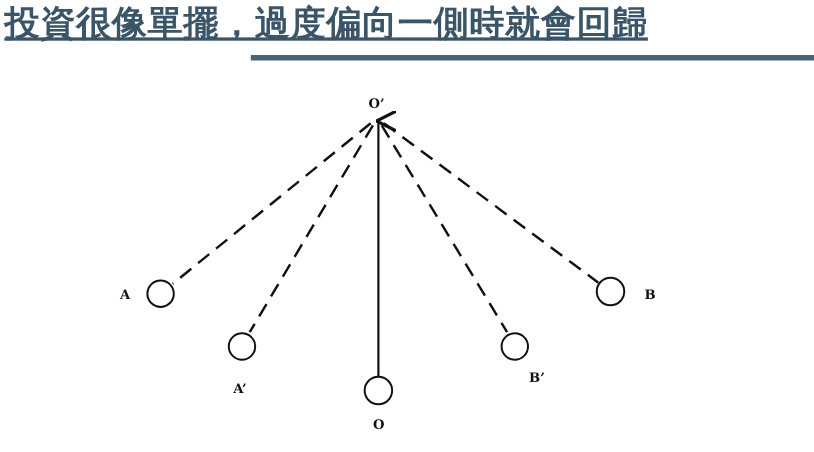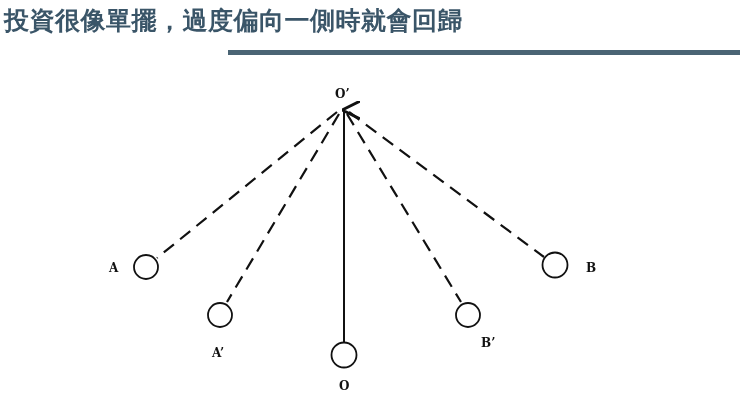--- a/index.html
+++ b/index.html
@@ -1,17 +1,17 @@
 <!DOCTYPE html>
 <html><head>
 <meta charset="utf-8">
 <style>
   html, body { margin:0; padding:0; }
   body { width:740px; height:411px; background:#ffffff; position:relative; overflow:hidden; font-family:"DejaVu Sans", sans-serif; }
-  .title { position:absolute; left:4px; top:6px; font-size:25px; font-weight:bold; color:#3a5568; letter-spacing:0.5px; white-space:nowrap; line-height:30px; }
+  .title { position:absolute; left:4px; top:6px; font-size:32px; font-weight:bold; color:#3a5568; letter-spacing:0.5px; white-space:nowrap; line-height:30px;text-decoration:underline; }
   .rule { position:absolute; left:228px; top:50px; width:512px; height:5px; background:#4a6474; }
   svg.diagram { position:absolute; left:0; top:0; }
   .lbl { font-family:"DejaVu Serif", serif; font-weight:bold; font-size:12px; fill:#111; }
 </style>
 </head>
 <body>
 
 <div class="title">投資很像單擺，過度偏向一側時就會回歸</div>
 <div class="rule"></div>
 

